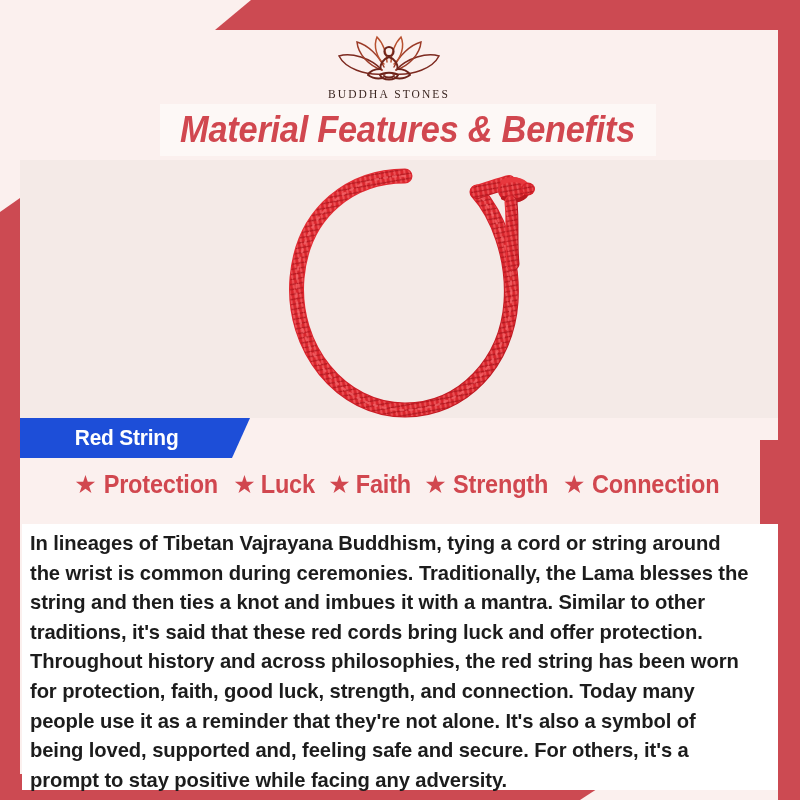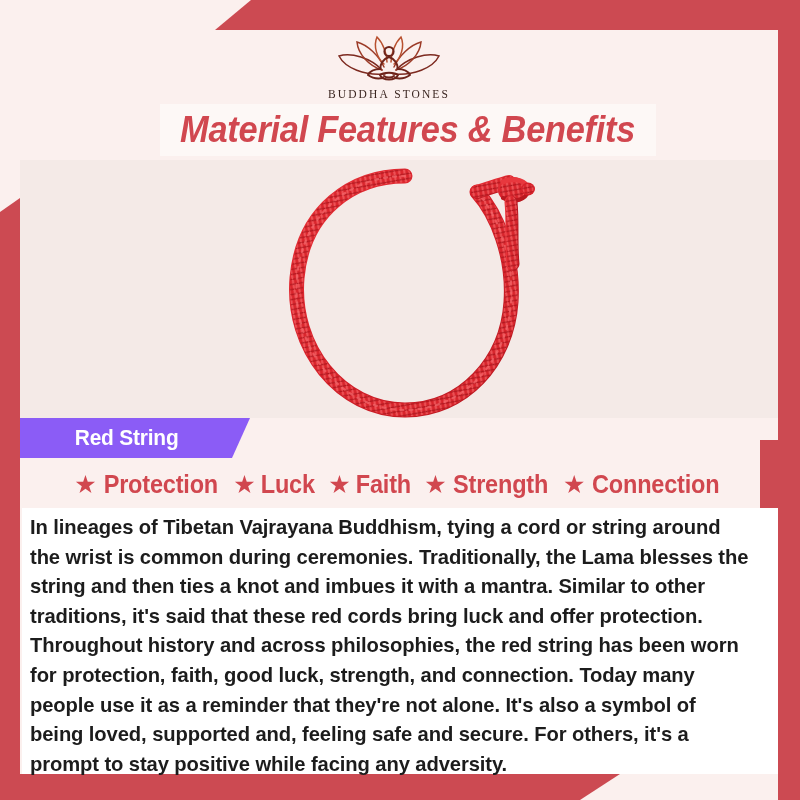--- a/index.html
+++ b/index.html
@@ -90,21 +90,21 @@
     left:20px; top:160px; width:758px; height:258px;
     background:#f4eae7;
     overflow:hidden;
   }
   .hero-img { position:absolute; left:225px; top:-8px; }
 
   
   .label-banner {
     position:absolute;
     left:20px; top:418px; width:230px; height:40px;
-    background:#8b5cf6;
+    background:#1d4ed8;
     clip-path: polygon(0 0, 100% 0, calc(100% - 18px) 100%, 0 100%);
     display:flex; align-items:center;
   }
   .label-text {
     margin-left:52px;
     font-family:"Liberation Sans Narrow","Liberation Sans", sans-serif;
     font-weight:bold;
     font-size:22px;
     color:#ffffff;
     letter-spacing:-0.2px;
@@ -135,21 +135,21 @@
     font-size:25px;
     color:#d1474f;
     letter-spacing:-0.2px;
     transform:scaleX(0.94);
     white-space:nowrap;
   }
 
   
   .body-panel {
     position:absolute;
-    left:22px; top:508px; width:756px; height:266px;
+    left:22px; top:524px; width:756px; height:266px;
     background:#ffffff;
     padding:4px 14px 0 8px;
   }
   .body-text {
     font-family:"Liberation Sans Narrow","Liberation Sans", sans-serif;
     font-weight:bold;
     font-size:20.5px;
     line-height:29.6px;
     color:#1c1c1c;
     letter-spacing:-0.1px;

